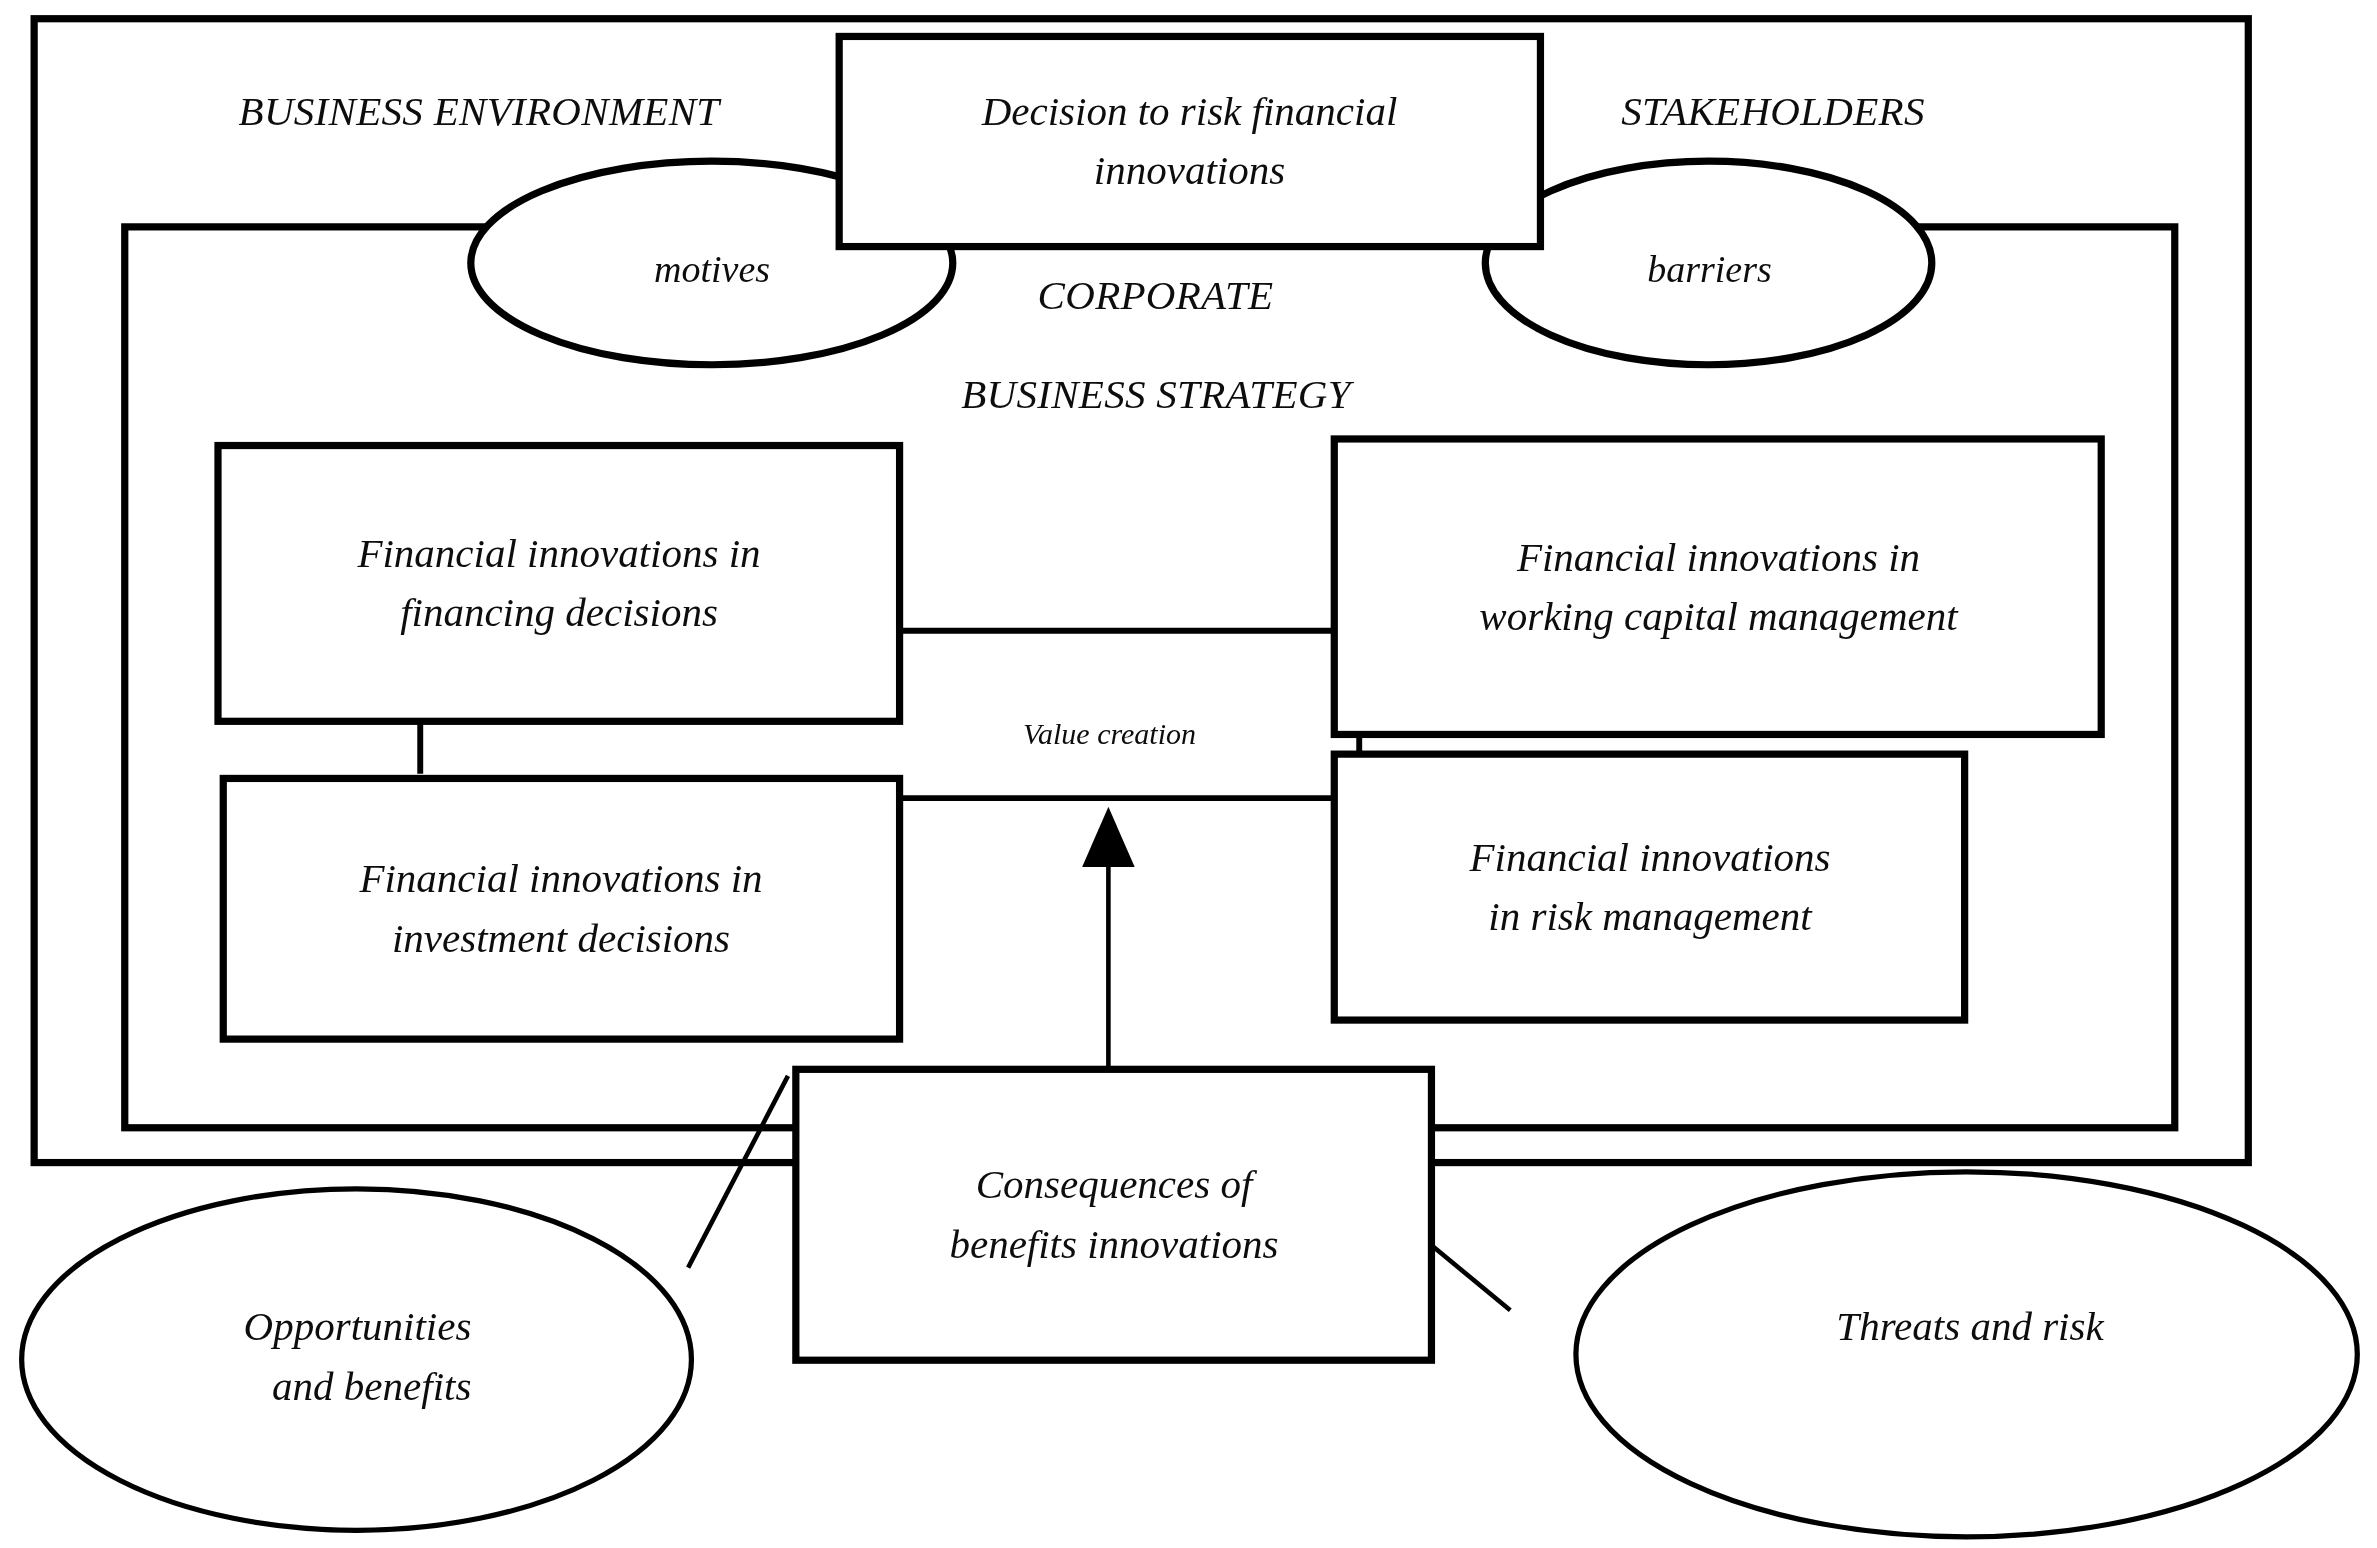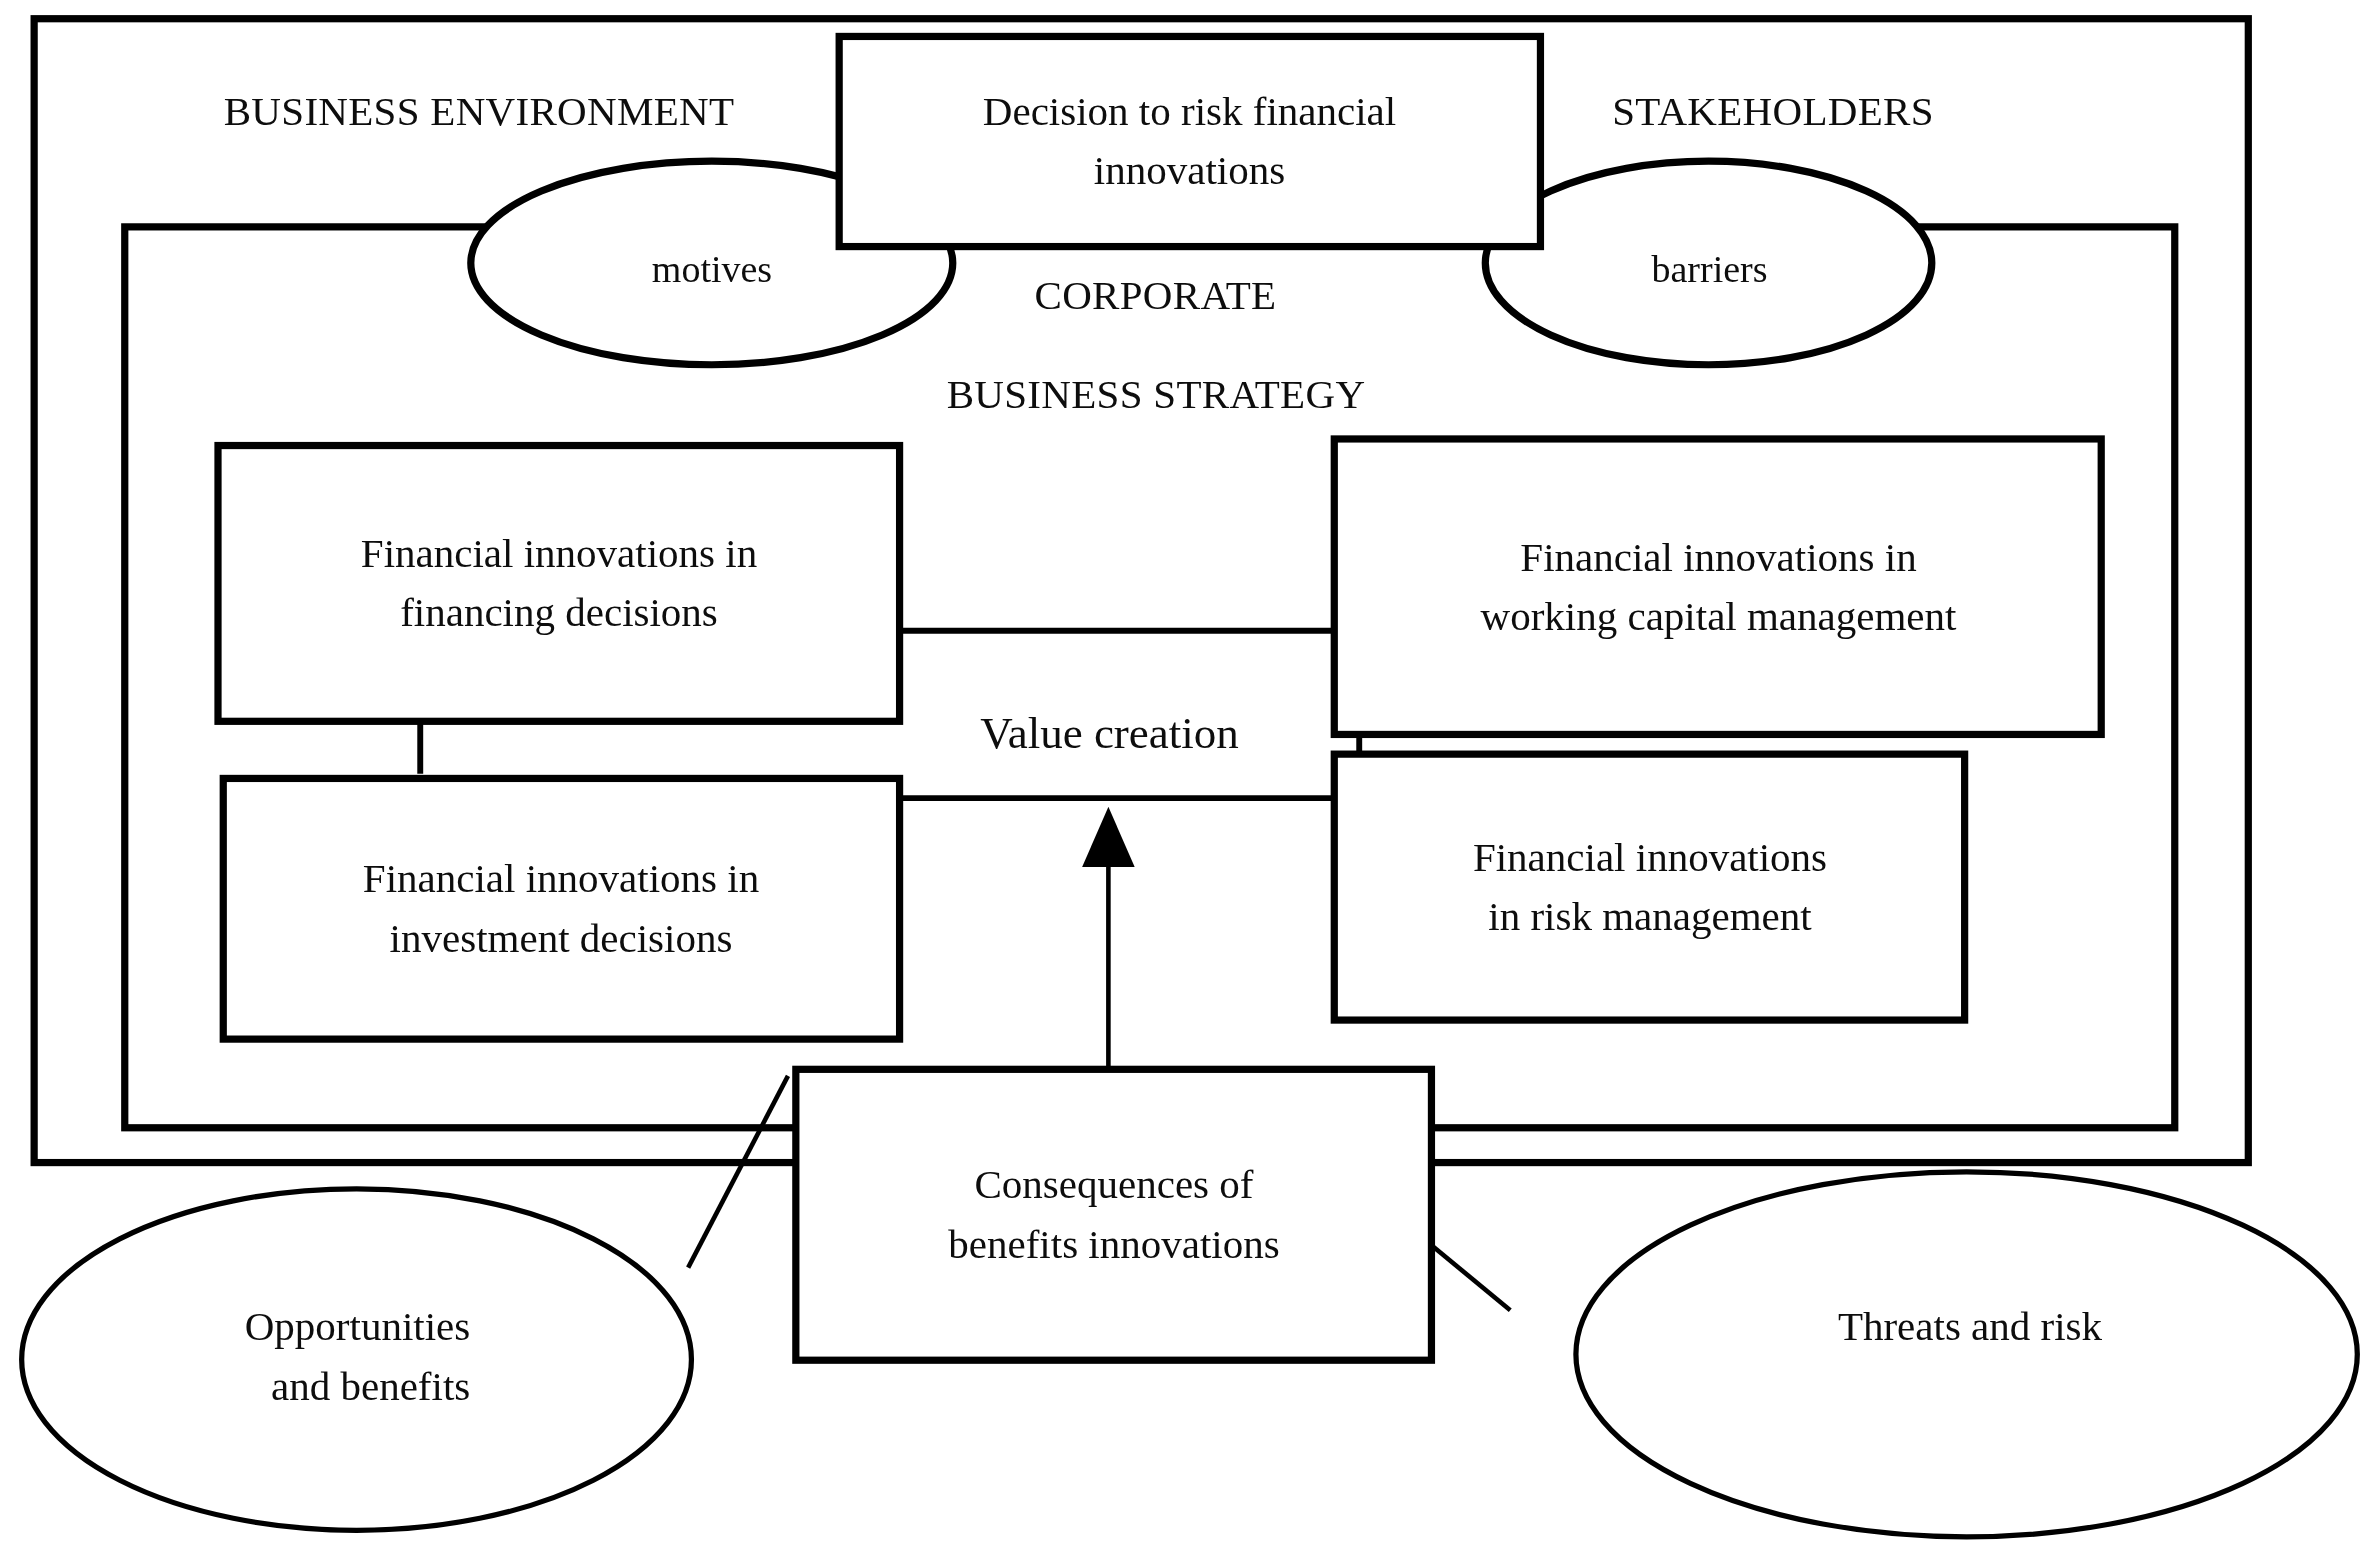--- a/index.html
+++ b/index.html
@@ -56,33 +56,34 @@
     stroke: none;
   }
   .dlabel {
     position: absolute;
     font-family: "Liberation Serif", "DejaVu Serif", serif;
     color: #0d0d0d;
     text-align: center;
     line-height: 1.45;
     white-space: pre-line;
     pointer-events: none;
+    font-style: italic;
   }
   .lbl-caps {
     font-size: 41px;
     letter-spacing: 0.3px;
   }
   .lbl-box {
     font-size: 41px;
   }
   .lbl-small {
     font-size: 38px;
   }
   .lbl-value {
-    font-size: 45px;
+    font-size: 30px;
   }
   .centered {
     display: flex;
     align-items: center;
     justify-content: center;
   }
 </style>
 </head>
 <body>
 

